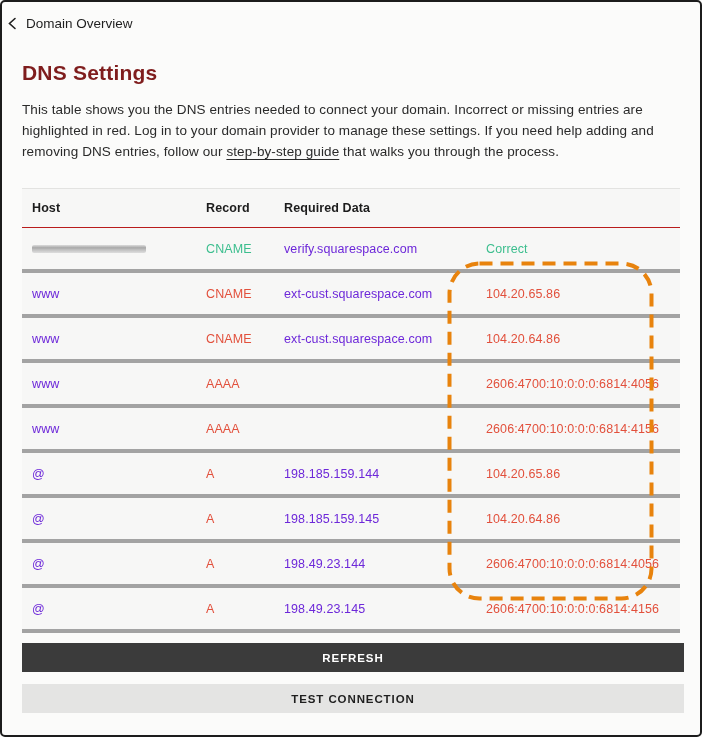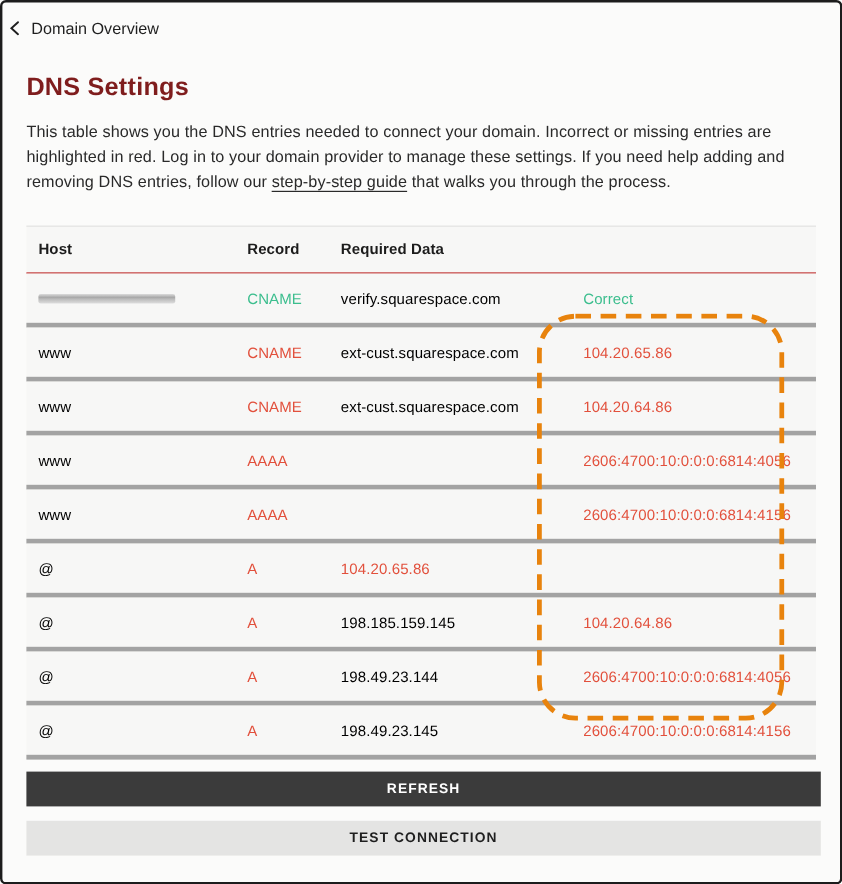--- a/index.html
+++ b/index.html
@@ -58,21 +58,21 @@
   .thead .hcell {
     font-size: 12.5px; font-weight: 700; color: #1c1c1c;
     padding-left: 10px; letter-spacing: 0.1px;
   }
   .trow {
     height: 41px; align-items: center;
     background: #f7f7f6;
     border-bottom: 4px solid #a3a3a3;
   }
   .cell {
-    font-size: 12.5px; padding-left: 10px; color: #000000;
+    font-size: 12.5px; padding-left: 10px; color: #6d28d9;
     white-space: nowrap; overflow: hidden; text-overflow: ellipsis;
     letter-spacing: 0.1px;
   }
   .status-ok   { color: var(--ok-color, #3cbe8e); }
   .status-error{ color: var(--error-color, #e2503c); }
 
   .redacted-bar {
     display: inline-block;
     width: 114px; height: 8px; margin-top: 2px;
     border-radius: 2px;
@@ -162,20 +162,21 @@
   <div class="trow">
     <div class="cell host-cell">www</div>
     <div class="cell record-cell status-error">AAAA</div>
     <div class="cell required-cell"></div>
     <div class="cell current-cell status-error">2606:4700:10:0:0:0:6814:4156</div>
   </div>
 
   <div class="trow">
     <div class="cell host-cell">@</div>
     <div class="cell record-cell status-error">A</div>
+    <div class="cell required-cell">198.185.159.144</div>
     <div class="cell current-cell status-error">104.20.65.86</div>
   </div>
 
   <div class="trow">
     <div class="cell host-cell">@</div>
     <div class="cell record-cell status-error">A</div>
     <div class="cell required-cell">198.185.159.145</div>
     <div class="cell current-cell status-error">104.20.64.86</div>
   </div>
 

